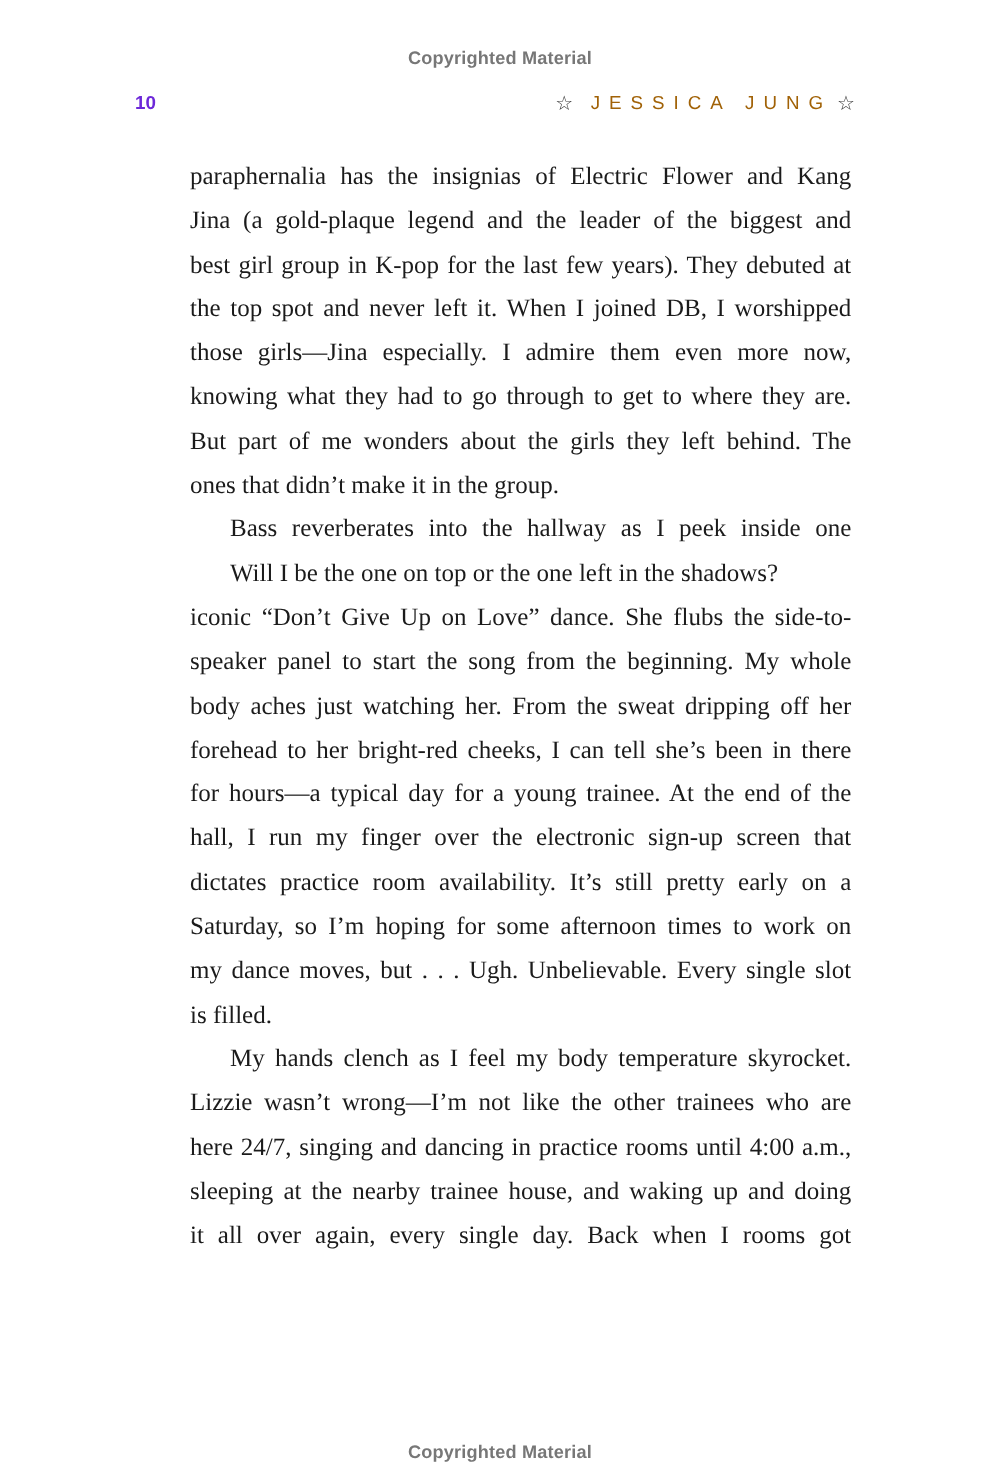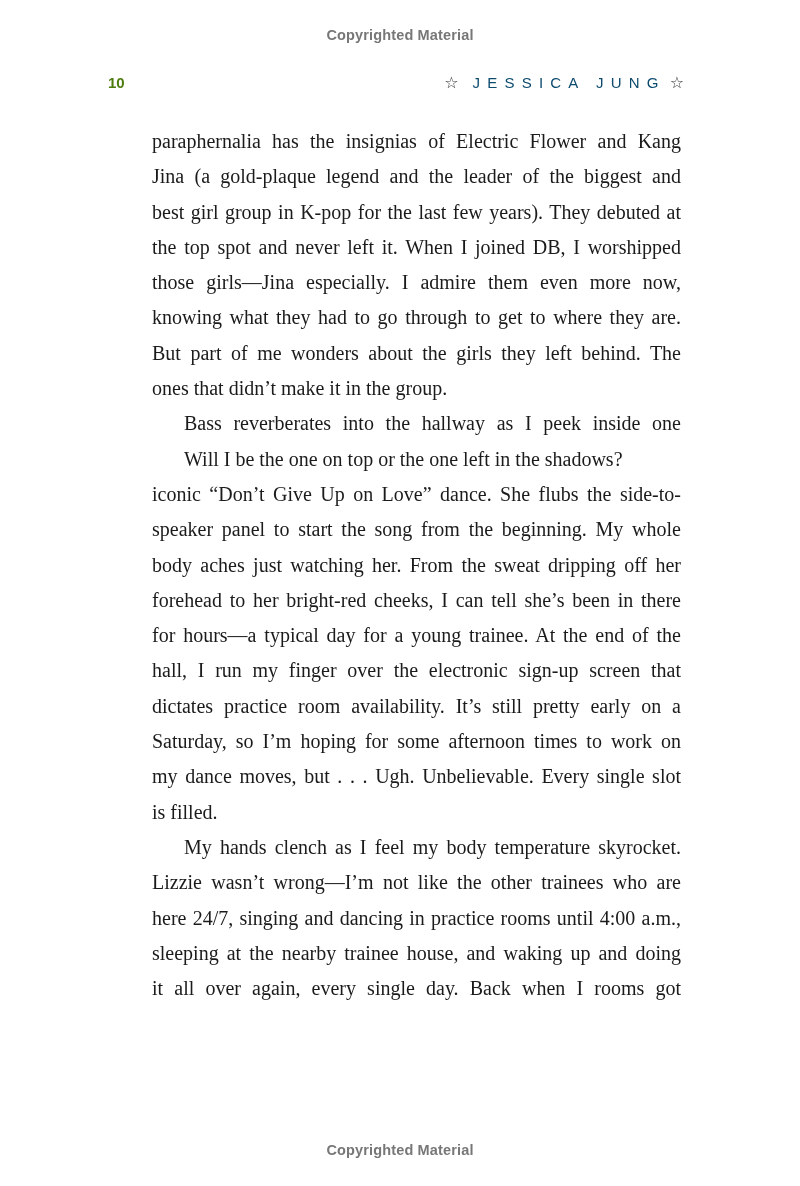--- a/index.html
+++ b/index.html
@@ -14,56 +14,57 @@
   .notice {
     position: absolute;
     left: 0;
     width: 100%;
     text-align: center;
     font-family: "Liberation Sans", sans-serif;
     font-weight: bold;
     font-size: 14.5px;
     color: #777777;
     letter-spacing: 0.01em;
+    margin-top: 12px;
   }
   .notice.top { top: 27px; }
   .notice.bottom { top: 1142px; }
   .header {
     position: absolute;
     top: 74px;
     left: 108px;
     width: 576px;
     display: flex;
     justify-content: space-between;
     align-items: center;
   }
   .page-num {
     font-family: "Liberation Sans", sans-serif;
     font-weight: bold;
     font-size: 15px;
-    color: #4d7c0f;
+    color: #6d28d9;
   }
   .running-title {
     display: flex;
     align-items: center;
     color: #2a2a2a;
   }
   .running-title .star {
     font-family: "DejaVu Sans", sans-serif;
     font-size: 16px;
     color: #3a3a3a;
     line-height: 1;
   }
   .running-title .title-text {
     font-family: "Liberation Sans", sans-serif;
     font-weight: normal;
     font-size: 15px;
     letter-spacing: 0.48em;
     margin: 0 4px 0 14px;
-    color: #0c4a6e;
+    color: #a16207;
     white-space: nowrap;
   }
   .body-text {
     position: absolute;
     top: 124px;
     left: 108px;
     width: 573px;
     font-size: 20px;
     color: #1b1b1b;
   }

